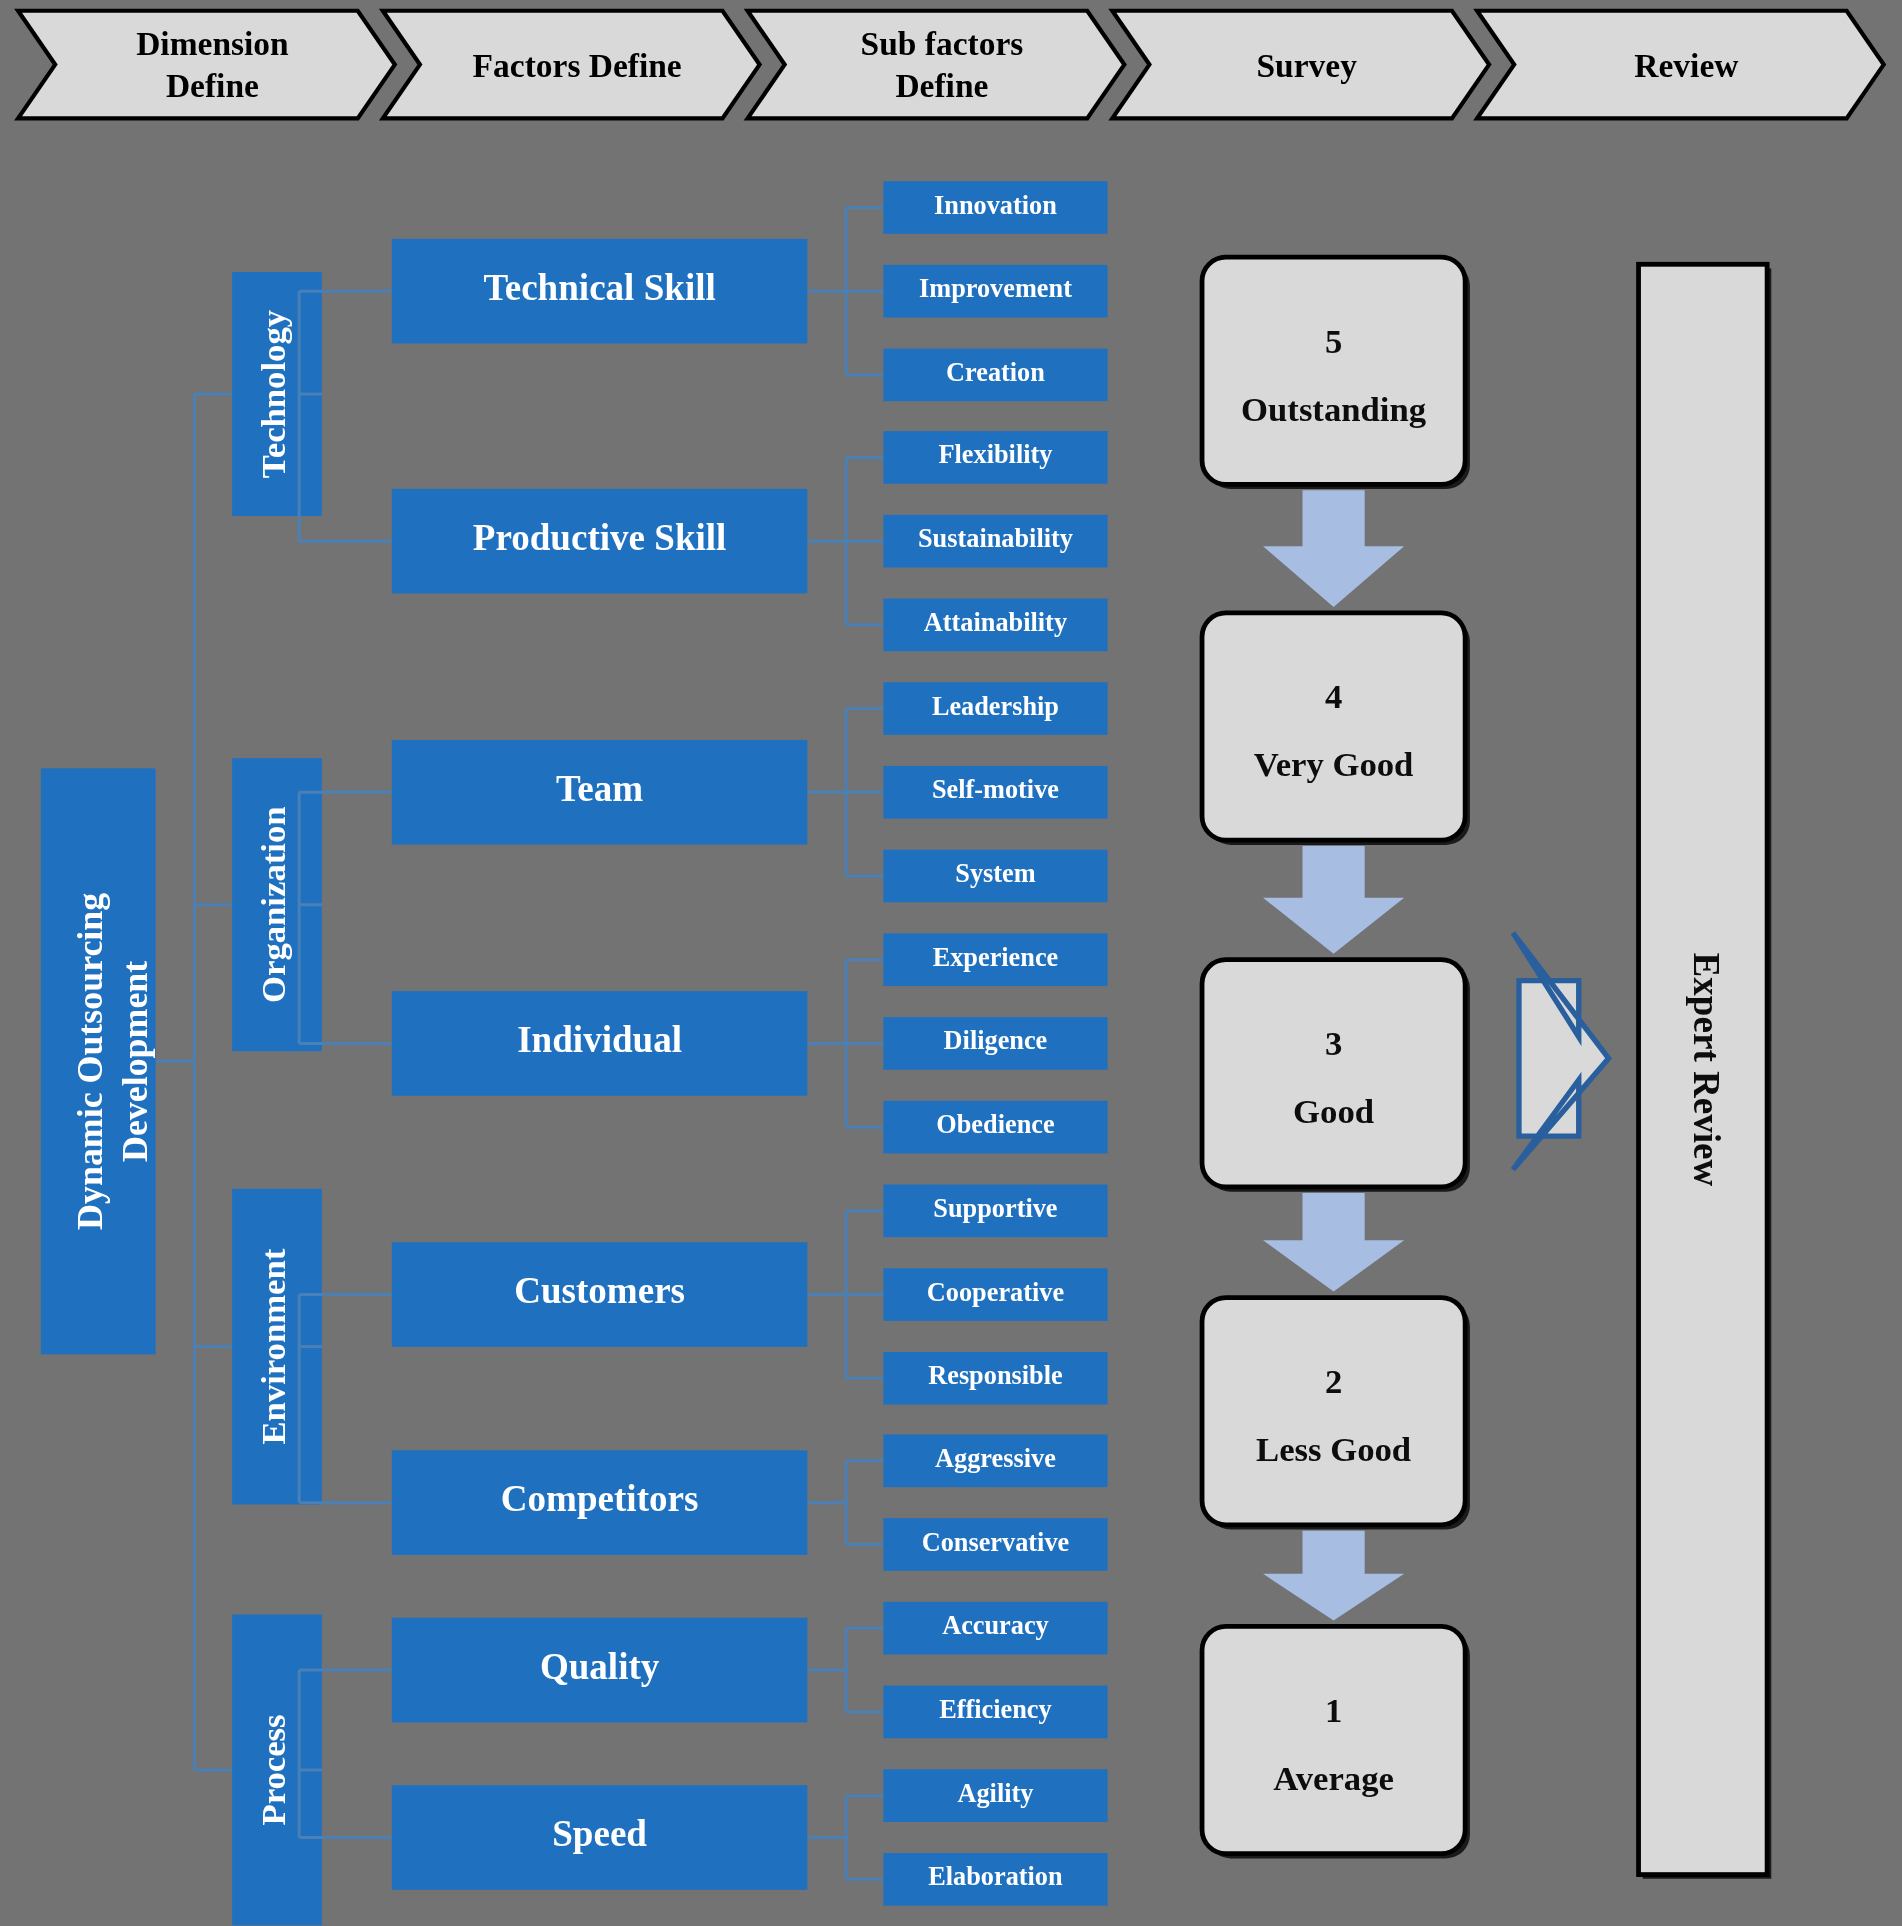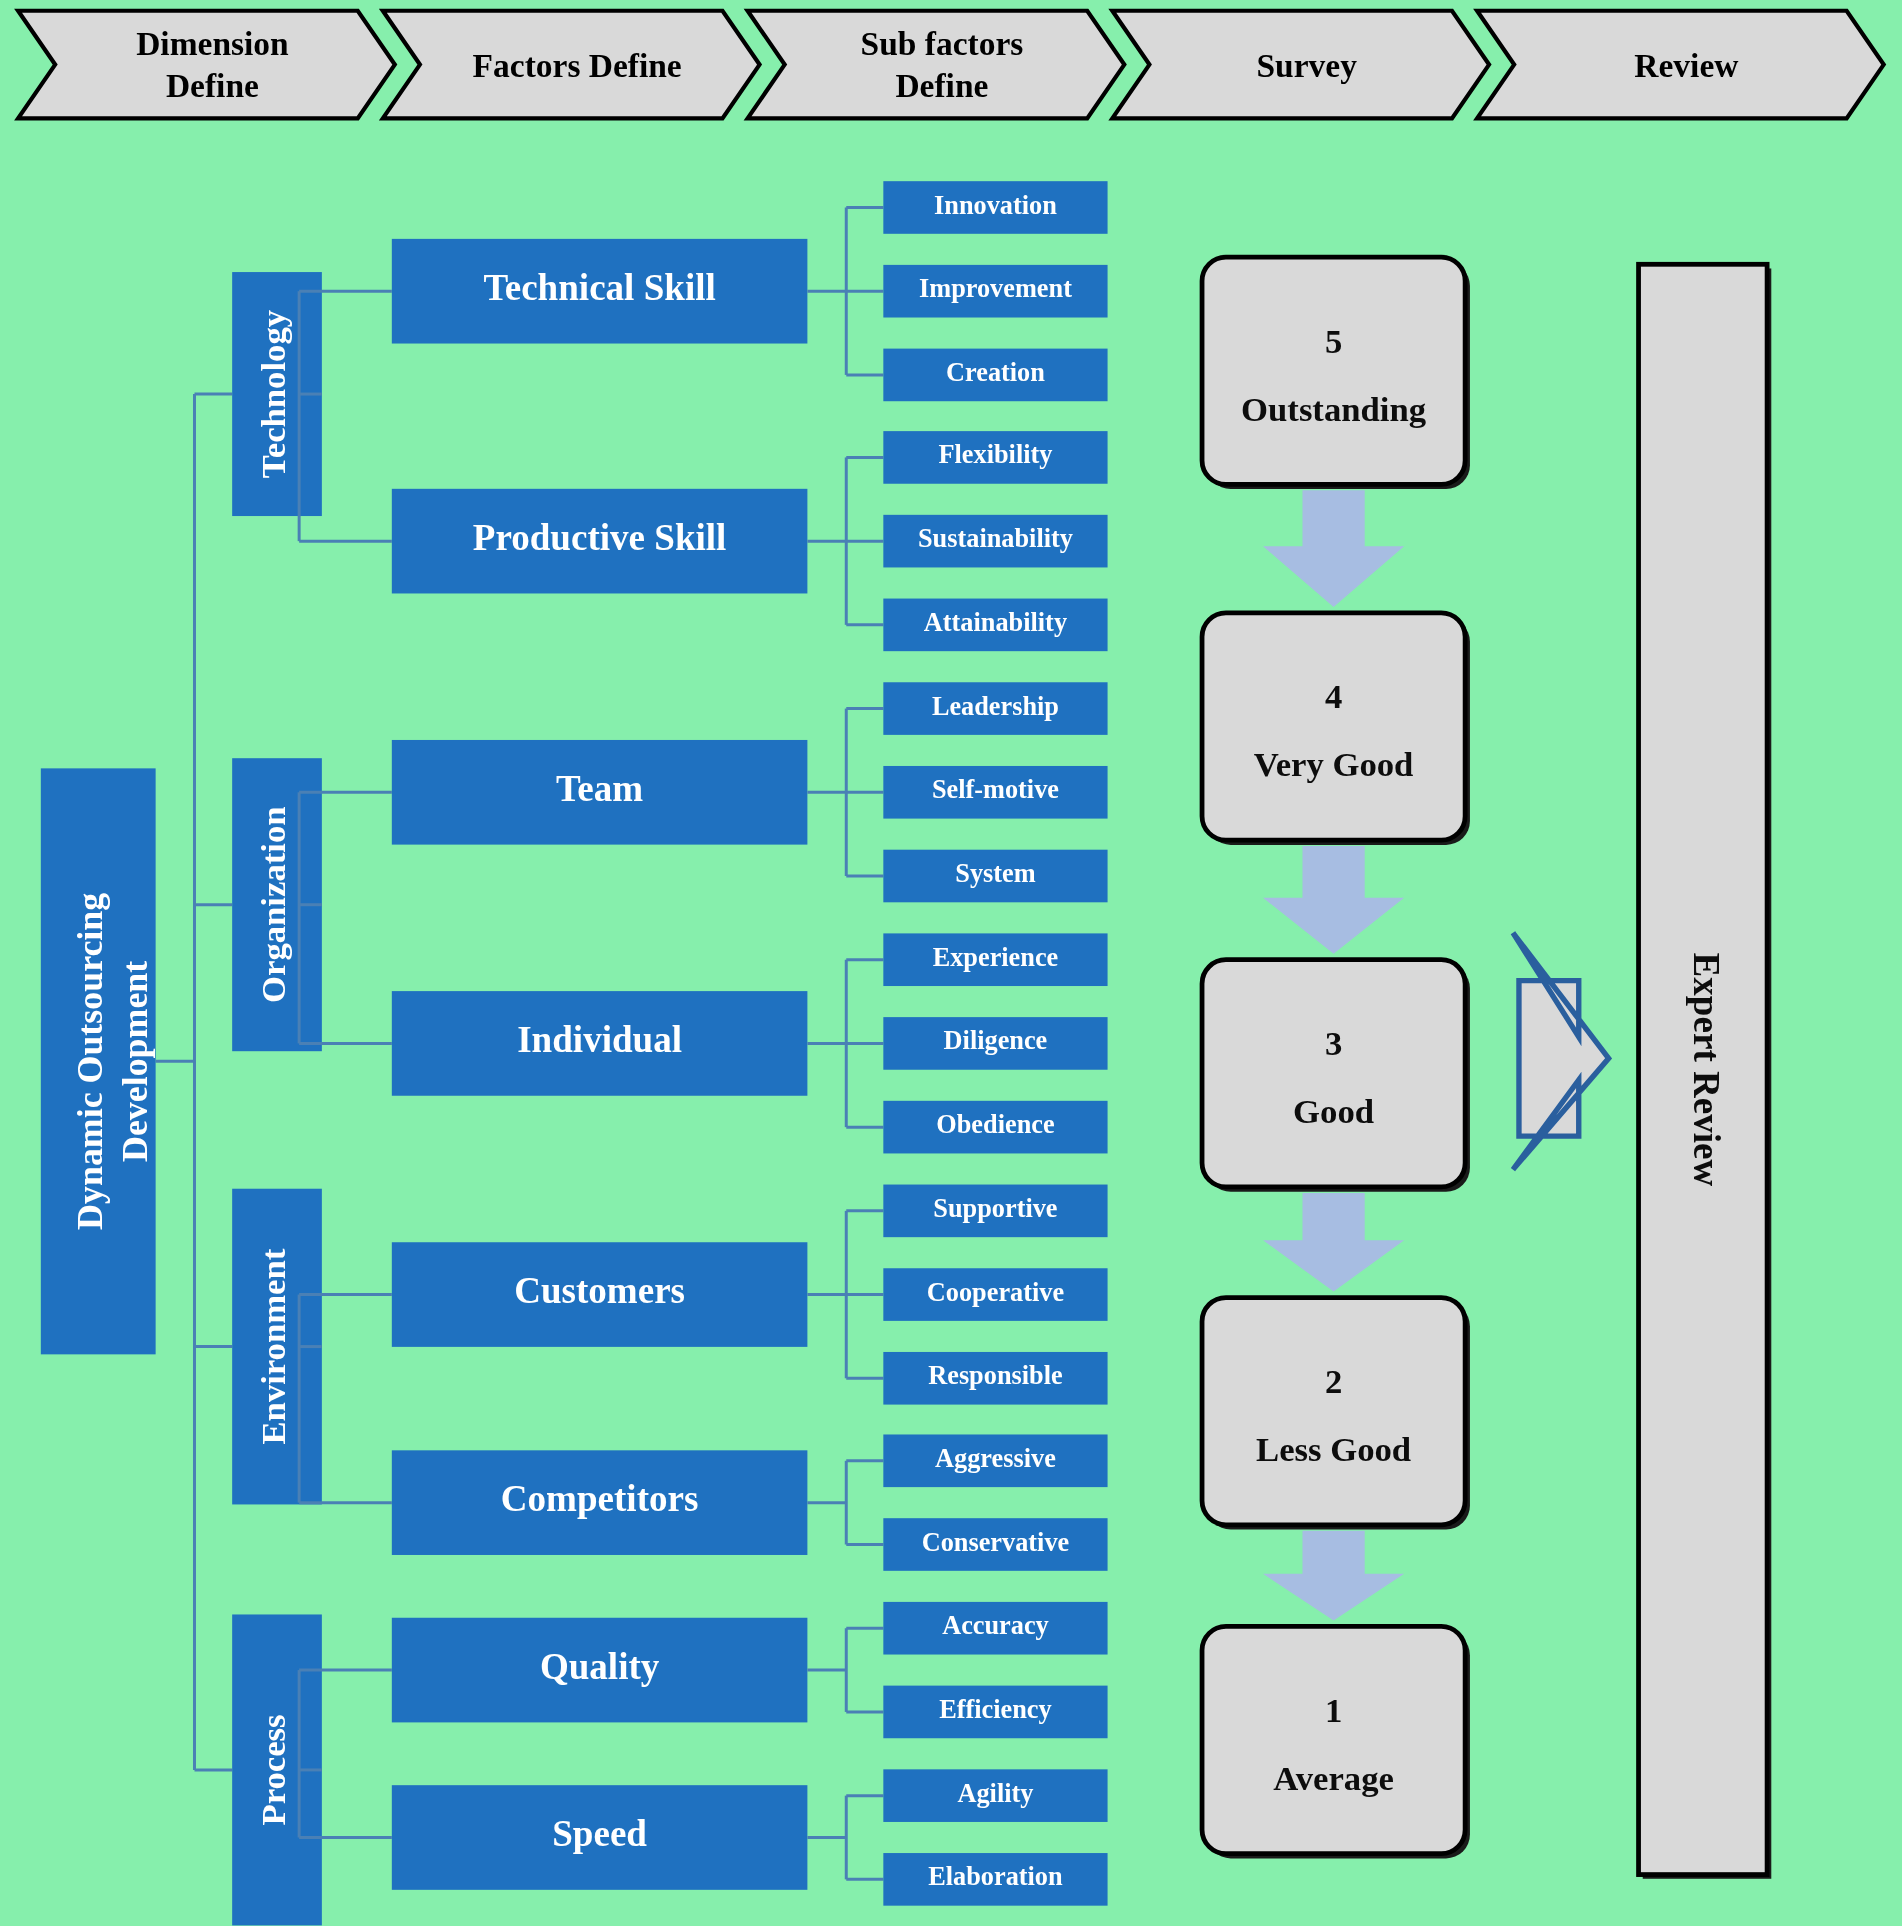--- a/index.html
+++ b/index.html
@@ -1,17 +1,17 @@
 <!DOCTYPE html>
 <html style="font-size:9.6px"><head>
 <meta charset="utf-8">
 <style>
   html,body{margin:0;padding:0;background:#ffffff;}
   body{width:1903px;height:1926px;font-family:"Liberation Serif",serif;}
-  #root{position:relative;width:1903px;height:1926px;overflow:hidden;background:#86efac;}
+  #root{position:relative;width:1903px;height:1926px;overflow:hidden;background:#737373;}
   svg{display:block;}
   .hdr-text{font-family:"Liberation Serif",serif;font-weight:700;fill:#000;text-anchor:middle;}
   .blue-box-text{font-family:"Liberation Serif",serif;font-weight:700;fill:#ffffff;text-anchor:middle;dominant-baseline:middle;}
   .gray-box-text{font-family:"Liberation Serif",serif;font-weight:700;fill:#0d0d0d;text-anchor:middle;}
 </style>
 </head>
 <body>
 
 <div id="root">
 <svg id="canvas" width="1903" height="1926" viewBox="0 0 3182 3221" xmlns="http://www.w3.org/2000/svg">

